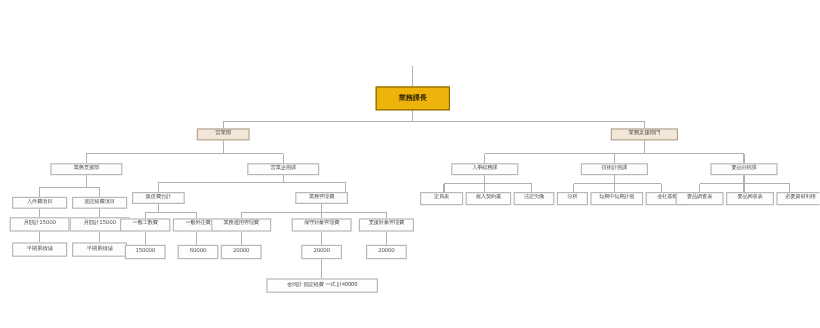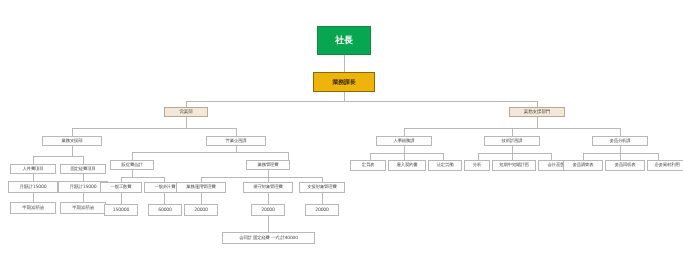--- a/index.html
+++ b/index.html
@@ -157,21 +157,20 @@
       <line x1="551" y1="153" x2="551" y2="160"></line>
 
       <line x1="620" y1="146" x2="620" y2="153"></line>
       <line x1="583" y1="153" x2="658" y2="153"></line>
       <line x1="583" y1="153" x2="583" y2="160"></line>
       <line x1="620" y1="153" x2="620" y2="160"></line>
       <line x1="658" y1="153" x2="658" y2="160"></line>
     </g>
   </svg>
 
-  <div class="node root" style="left:317px; top:26px; width:54px; height:29px;">社長</div>
 
   <div class="node gold" style="left:313px; top:72px; width:62px; height:20px;">業務課長</div>
 
   <div class="node beige" style="left:164px; top:107px; width:44px; height:10px;">営業部</div>
   <div class="node beige" style="left:509px; top:107px; width:56px; height:10px;">業務支援部門</div>
 
   <div class="node plain" style="left:42px; top:136px; width:60px; height:10px;">業務支援部</div>
   <div class="node plain" style="left:206px; top:136px; width:60px; height:10px;">営業企画課</div>
 
   <div class="node plain" style="left:10px; top:164px; width:46px; height:10px;">人件費項目</div>

